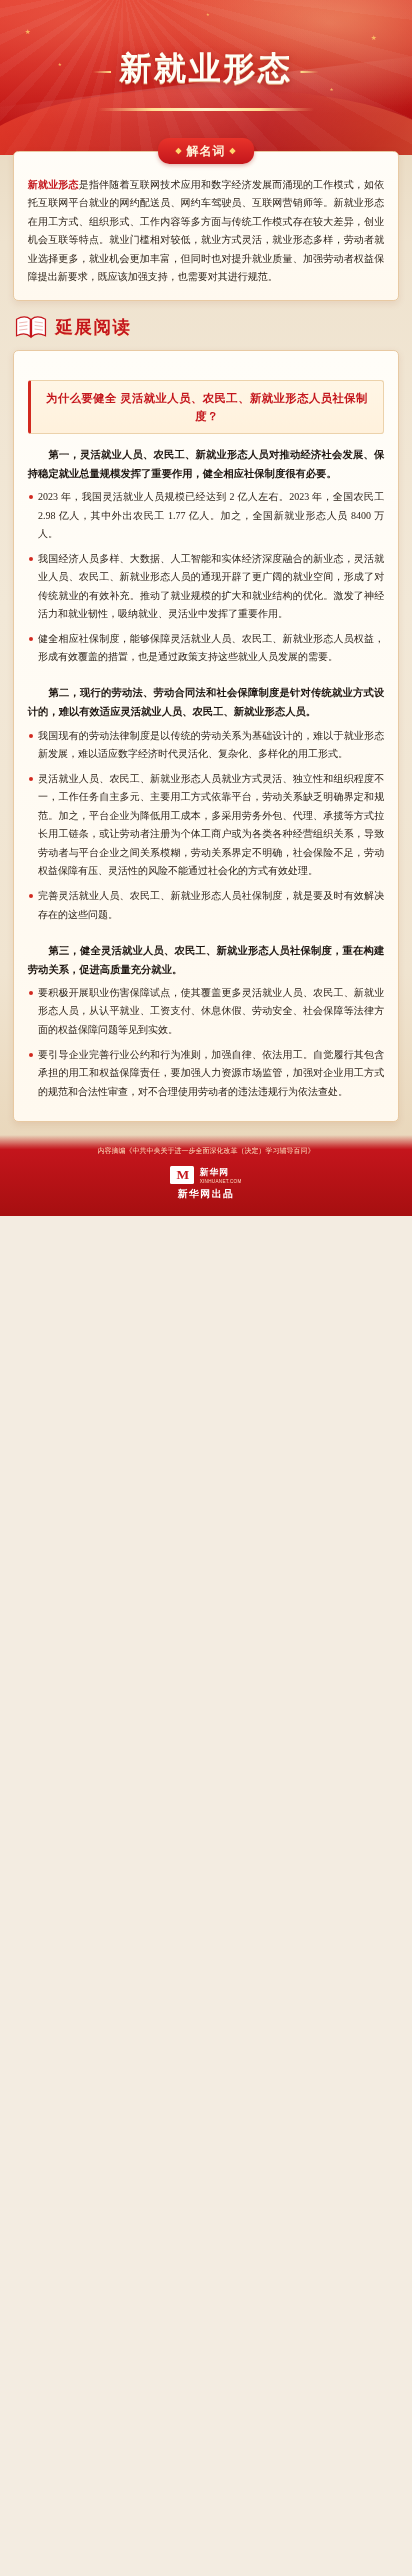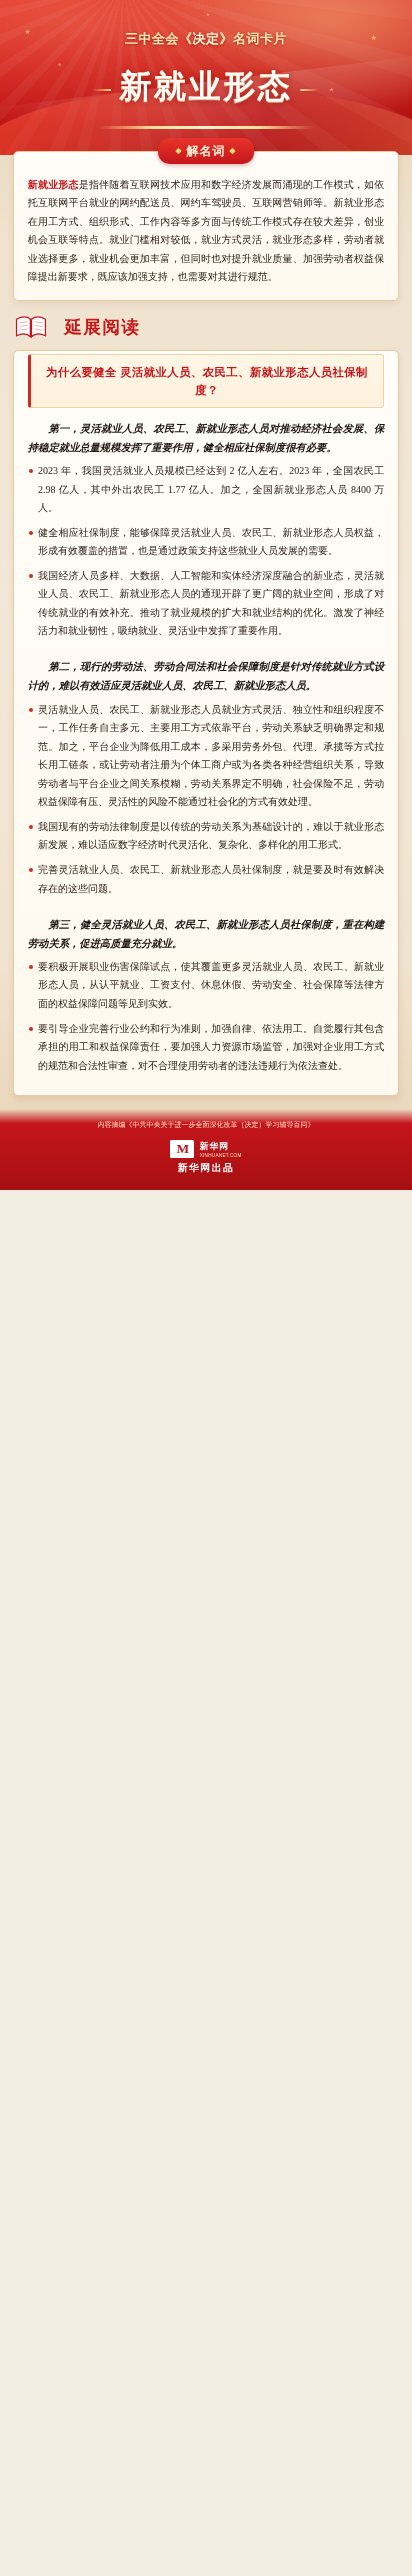--- a/index.html
+++ b/index.html
@@ -105,21 +105,21 @@
   }
   .card {
     position: relative;
     background: linear-gradient(180deg, #fffdf8 0%, #fff9ef 100%);
     border: 0.5px solid #e8c9a2;
     border-radius: 5.2px;
     margin-bottom: 13.4px;
     padding: 24px 13.4px 13.4px;
     box-shadow: 0 2.1px 7.2px rgba(150,60,20,.10);
   }
-  .card.plain { padding-top: 3px; margin-top: 9px; }
+  .card.plain { padding-top: 29px; margin-top: 9px; }
 
   .tab {
     position: absolute;
     top: -0.5px; left: 50%;
     transform: translate(-50%, -52%);
     background: linear-gradient(180deg, #e8332a, #c4161c);
     color: #fff4da;
     font-family: "Liberation Serif", serif;
     font-weight: bold;
     font-size: 12px;
@@ -145,21 +145,21 @@
     margin-top: 7.2px;
     font-family: "Liberation Serif", serif;
     font-size: 8.8px;
     line-height: 1.8;
     color: #6a5c4c;
     text-indent: 2em;
   }
 
   
   .sec-head {
-    display:flex; align-items:center; gap:17px;
+    display:flex; align-items:center; gap:8px;
     margin: 3.1px 0 11.3px;
     padding-left: 2.1px;
   }
   .book-icon { width: 32px; height: 24px; flex: 0 0 auto; }
   .sec-title {
     font-family: "Liberation Serif", serif;
     font-weight: bold;
     font-size: 17.5px;
     letter-spacing: 1.5px;
     color: #c4161c;
@@ -187,21 +187,20 @@
 
   .num-head {
     font-family: "Liberation Serif", serif;
     font-weight: bold;
     font-size: 10.3px;
     line-height: 1.85;
     color: #1d1510;
     text-indent: 2em;
     text-align: justify;
     margin-top: 2.1px;
-    font-style: italic;
   }
   .bullets { margin: 5.2px 0 2.1px; padding: 0; list-style: none; }
   .bullets li {
     position: relative;
     padding-left: 10.3px;
     margin-bottom: 6.2px;
     font-family: "Liberation Serif", serif;
     font-size: 10px;
     line-height: 1.85;
     color: #2b2118;
@@ -269,23 +268,20 @@
     <div class="hdr-swoosh"></div>
     <div class="hdr-ribbon"></div>
     <div class="hdr-stars">
       <span class="star" style="left:6%;top:18%">★</span>
       <span class="star" style="left:14%;top:40%;font-size:4.6px">★</span>
       <span class="star" style="left:90%;top:22%">★</span>
       <span class="star" style="left:80%;top:56%;font-size:4.6px">★</span>
       <span class="star" style="left:50%;top:8%;font-size:4.1px">★</span>
     </div>
     <div class="hdr-inner">
-      <div class="eyebrow">
-        <span>三中全会《</span><span class="hl">决定</span><span>》名词卡片</span>
-      </div>
       <div class="title-wrap">
         <div class="main-title">新就业形态</div>
       </div>
       <div class="title-underline"></div>
     </div>
   </div>
 
   <div class="body">
 
 
@@ -312,30 +308,30 @@
     </div>
 
     <div class="card plain">
       <div class="qbox">
         <div class="q">为什么要健全 灵活就业人员、农民工、新就业形态人员社保制度？</div>
       </div>
 
       <div class="num-head">第一，灵活就业人员、农民工、新就业形态人员对推动经济社会发展、保持稳定就业总量规模发挥了重要作用，健全相应社保制度很有必要。</div>
       <ul class="bullets">
         <li>2023 年，我国灵活就业人员规模已经达到 2 亿人左右。2023 年，全国农民工 2.98 亿人，其中外出农民工 1.77 亿人。加之，全国新就业形态人员 8400 万人。</li>
+        <li>我国经济人员多样、大数据、人工智能和实体经济深度融合的新业态，灵活就业人员、农民工、新就业形态人员的通现开辟了更广阔的就业空间，形成了对传统就业的有效补充。推动了就业规模的扩大和就业结构的优化。激发了神经活力和就业韧性，吸纳就业、灵活业中发挥了重要作用。</li>
         <li>健全相应社保制度，能够保障灵活就业人员、农民工、新就业形态人员权益，形成有效覆盖的措置，也是通过政策支持这些就业人员发展的需要。</li>
-        <li>我国经济人员多样、大数据、人工智能和实体经济深度融合的新业态，灵活就业人员、农民工、新就业形态人员的通现开辟了更广阔的就业空间，形成了对传统就业的有效补充。推动了就业规模的扩大和就业结构的优化。激发了神经活力和就业韧性，吸纳就业、灵活业中发挥了重要作用。</li>
       </ul>
 
       <div class="gap"></div>
 
       <div class="num-head">第二，现行的劳动法、劳动合同法和社会保障制度是针对传统就业方式设计的，难以有效适应灵活就业人员、农民工、新就业形态人员。</div>
       <ul class="bullets">
+        <li>我国现有的劳动法律制度是以传统的劳动关系为基础设计的，难以于就业形态新发展，难以适应数字经济时代灵活化、复杂化、多样化的用工形式。</li>
         <li>灵活就业人员、农民工、新就业形态人员就业方式灵活、独立性和组织程度不一，工作任务自主多元、主要用工方式依靠平台，劳动关系缺乏明确界定和规范。加之，平台企业为降低用工成本，多采用劳务外包、代理、承揽等方式拉长用工链条，或让劳动者注册为个体工商户或为各类各种经营组织关系，导致劳动者与平台企业之间关系模糊，劳动关系界定不明确，社会保险不足，劳动权益保障有压、灵活性的风险不能通过社会化的方式有效处理。</li>
-        <li>我国现有的劳动法律制度是以传统的劳动关系为基础设计的，难以于就业形态新发展，难以适应数字经济时代灵活化、复杂化、多样化的用工形式。</li>
         <li>完善灵活就业人员、农民工、新就业形态人员社保制度，就是要及时有效解决存在的这些问题。</li>
       </ul>
 
       <div class="gap"></div>
 
       <div class="num-head">第三，健全灵活就业人员、农民工、新就业形态人员社保制度，重在构建劳动关系，促进高质量充分就业。</div>
       <ul class="bullets">
         <li>要积极开展职业伤害保障试点，使其覆盖更多灵活就业人员、农民工、新就业形态人员，从认平就业、工资支付、休息休假、劳动安全、社会保障等法律方面的权益保障问题等见到实效。</li>
         <li>要引导企业完善行业公约和行为准则，加强自律、依法用工。自觉履行其包含承担的用工和权益保障责任，要加强人力资源市场监管，加强对企业用工方式的规范和合法性审查，对不合理使用劳动者的违法违规行为依法查处。</li>
       </ul>

